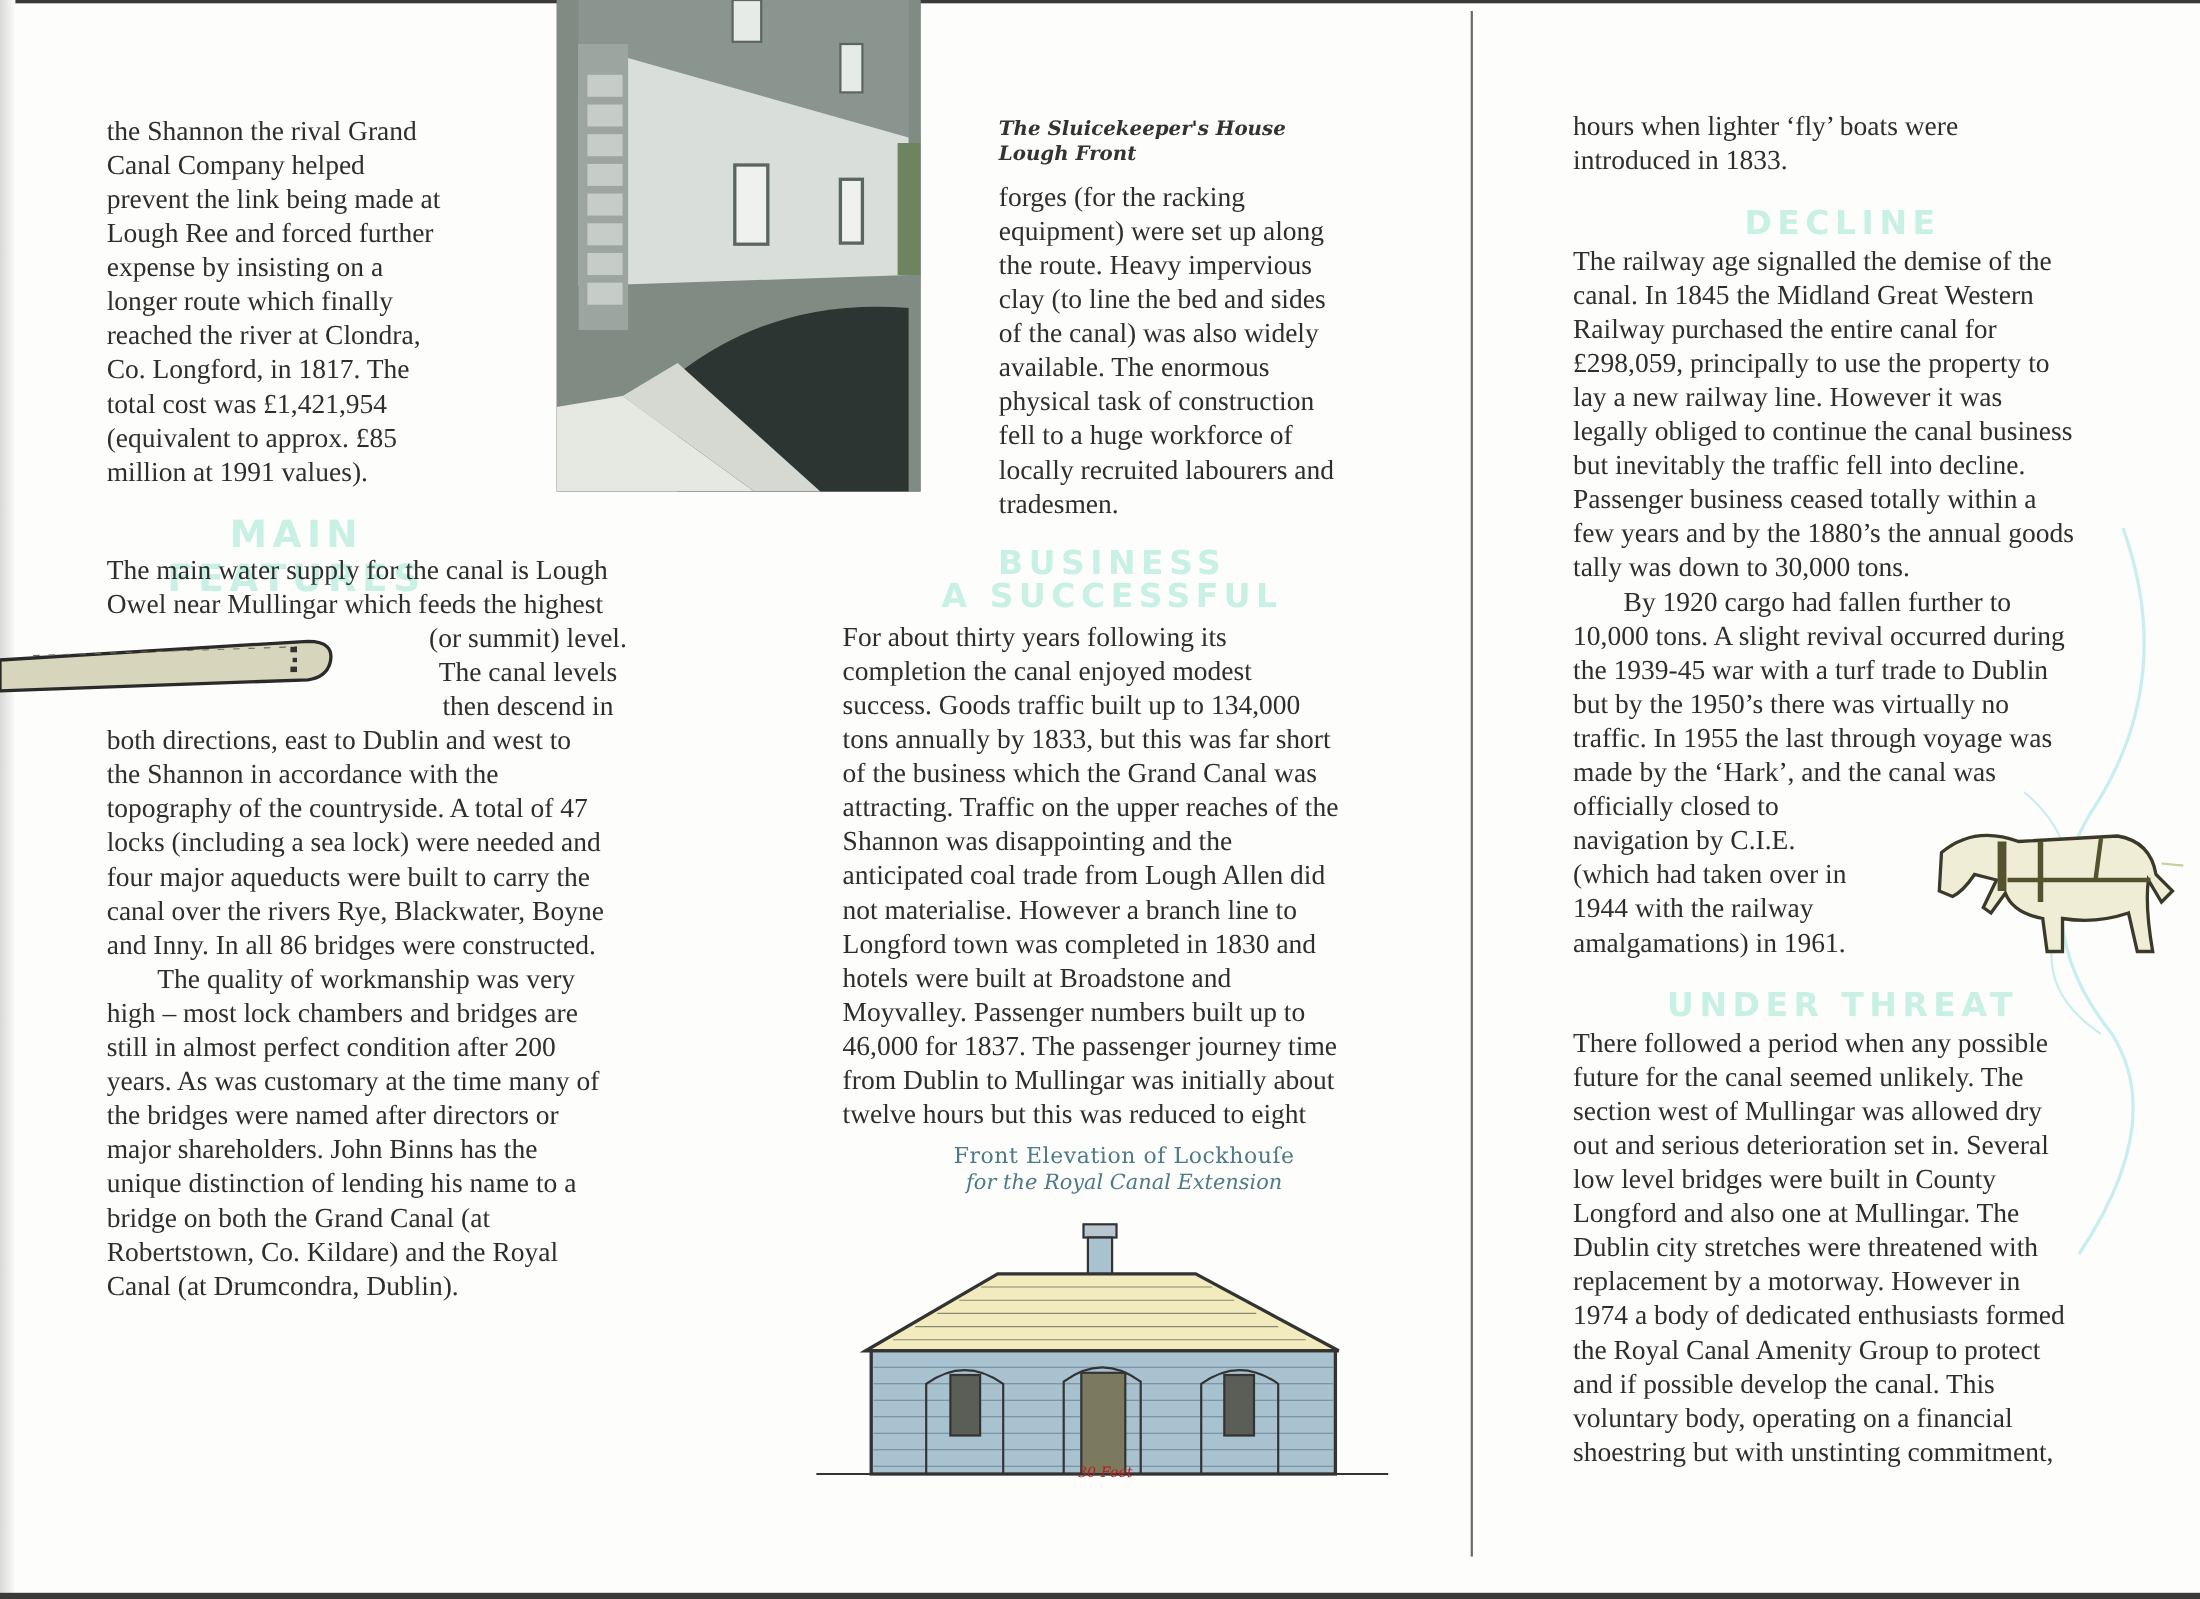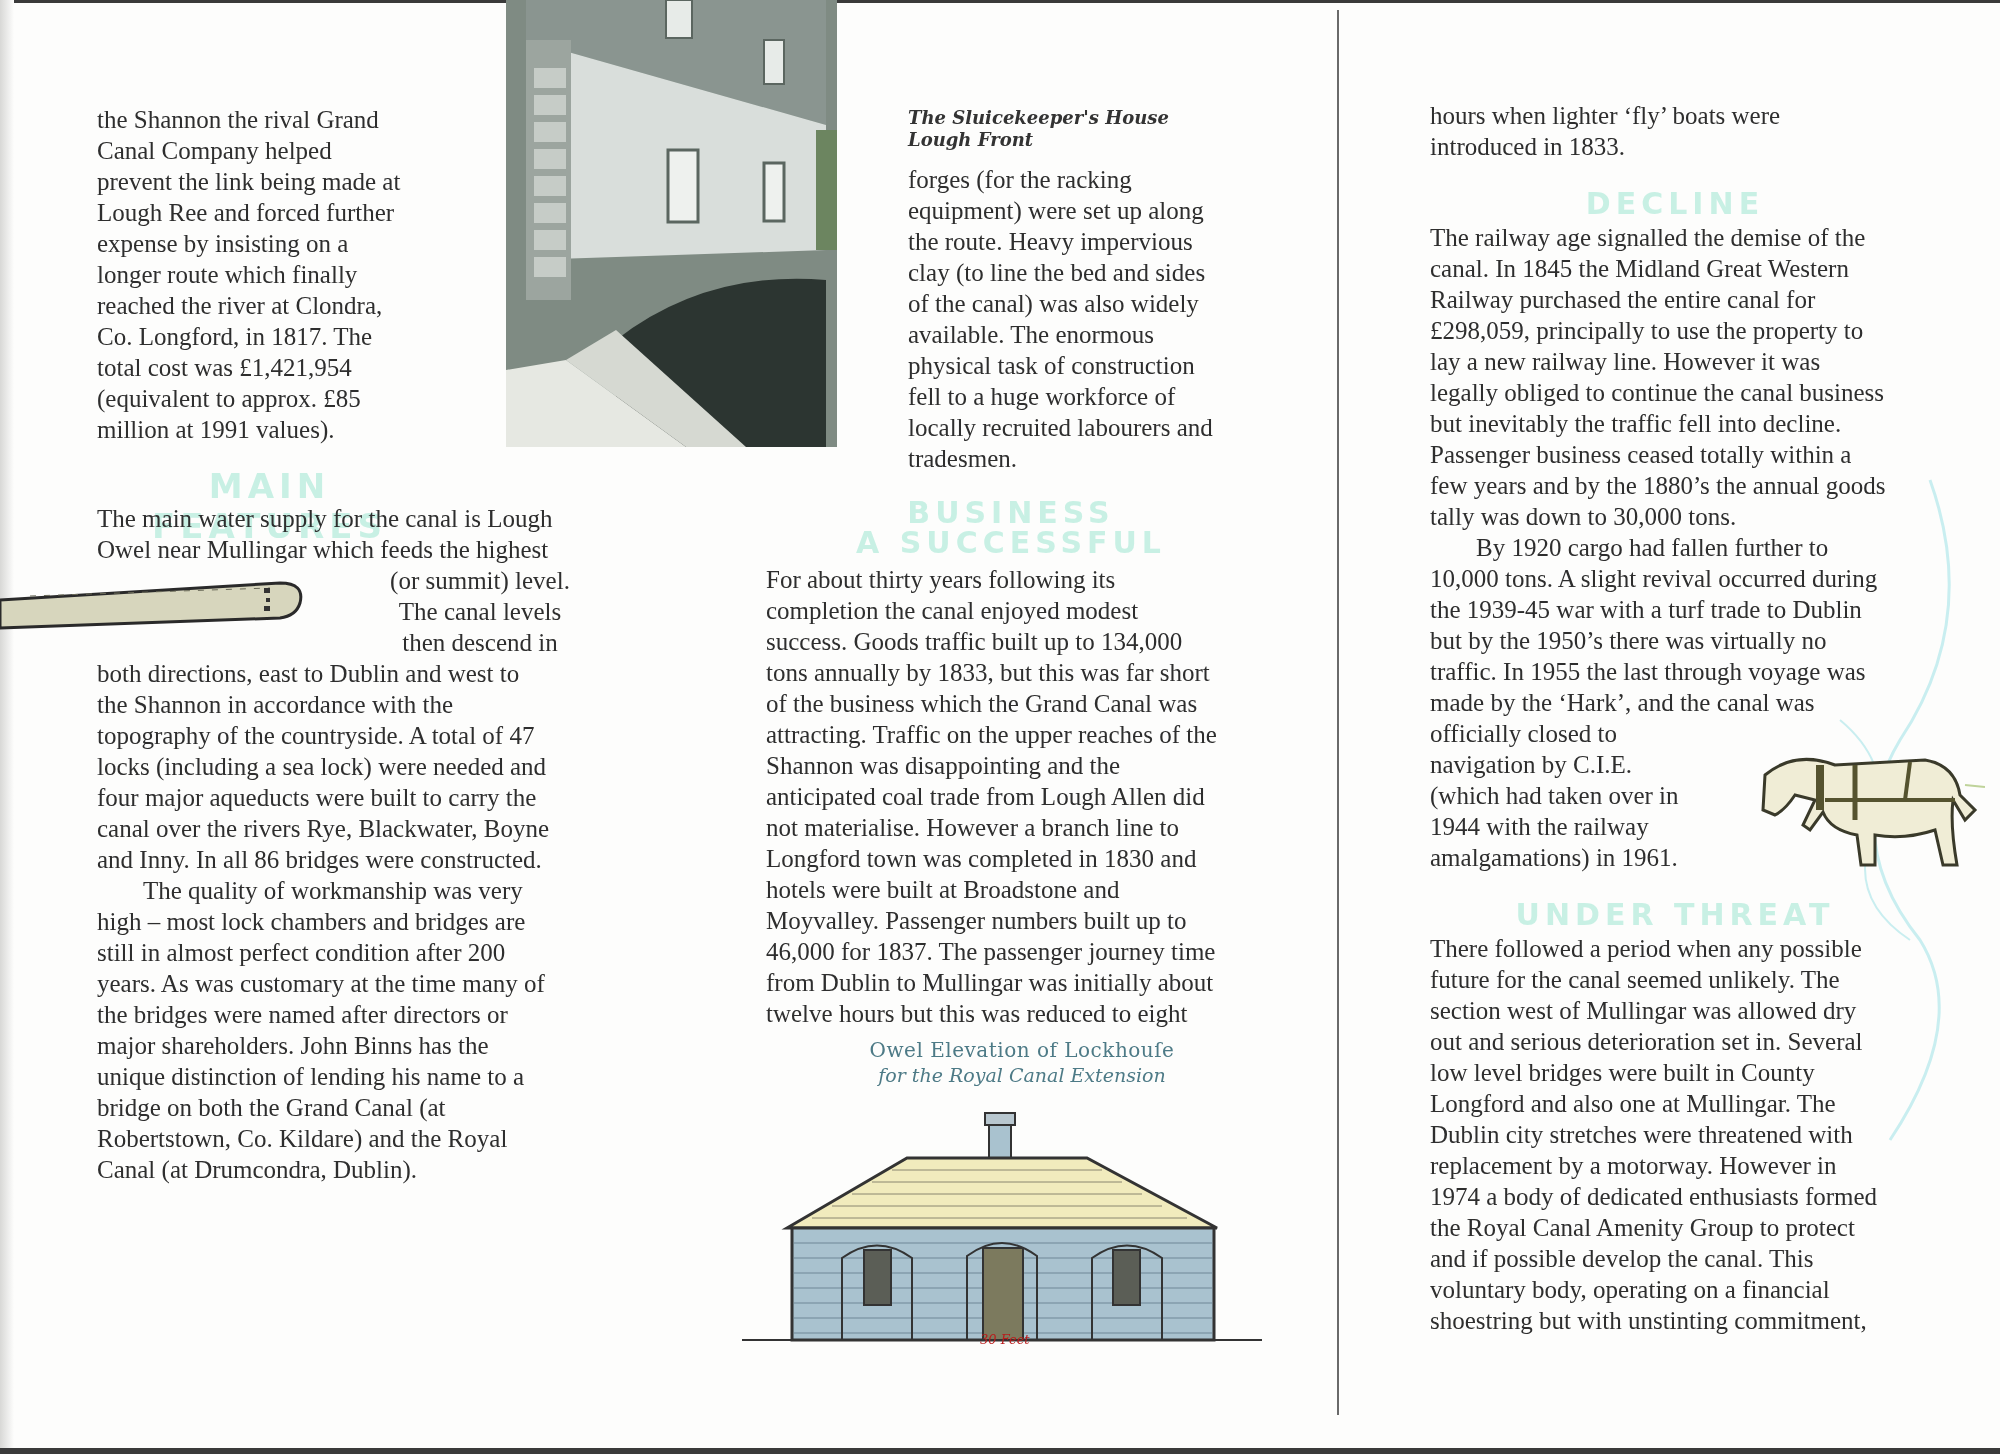--- a/index.html
+++ b/index.html
@@ -169,21 +169,21 @@
 not materialise. However a branch line to
 Longford town was completed in 1830 and
 hotels were built at Broadstone and
 Moyvalley. Passenger numbers built up to
 46,000 for 1837. The passenger journey time
 from Dublin to Mullingar was initially about
 twelve hours but this was reduced to eight</p>
 </div>
 
 <div class="lockhouse-caption">
-  <div class="lock-cap1">Owel Elevation of Lockhouſe</div>
+  <div class="lock-cap1">Front Elevation of Lockhouſe</div>
   <div class="lock-cap2">for the Royal Canal Extension</div>
 </div>
 <svg class="lockhouse" viewBox="0 0 540 250">
   <rect x="243" y="5" width="30" height="12" fill="#b8c7cf" stroke="#333" stroke-width="2"></rect>
   <rect x="247" y="17" width="22" height="36" fill="#a9c2cf" stroke="#333" stroke-width="2"></rect>
   <polygon points="45,120 165,50 345,50 475,120" fill="#f1ebbd" stroke="#333" stroke-width="3"></polygon>
   <g stroke="#8a8670" stroke-width="1">
     <line x1="150" y1="62" x2="360" y2="62"></line>
       <line x1="130" y1="74" x2="380" y2="74"></line>
     <line x1="110" y1="86" x2="400" y2="86"></line>

